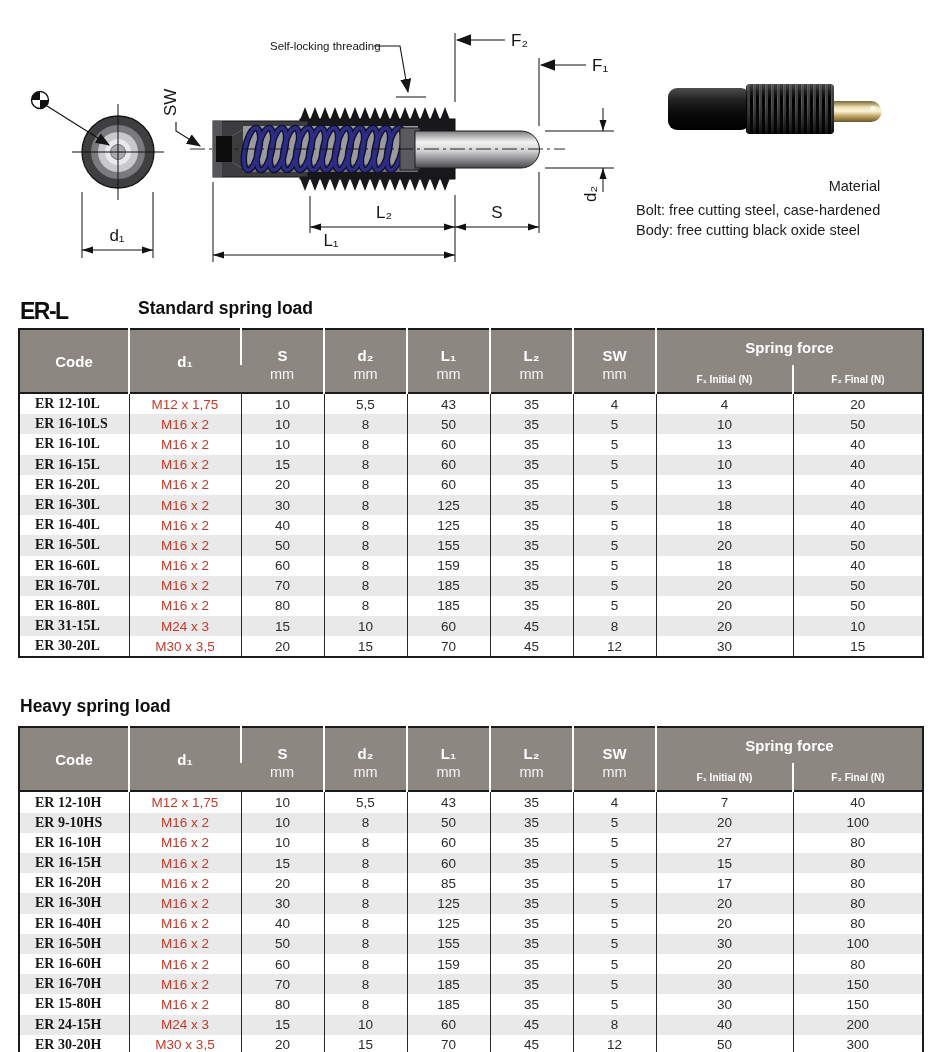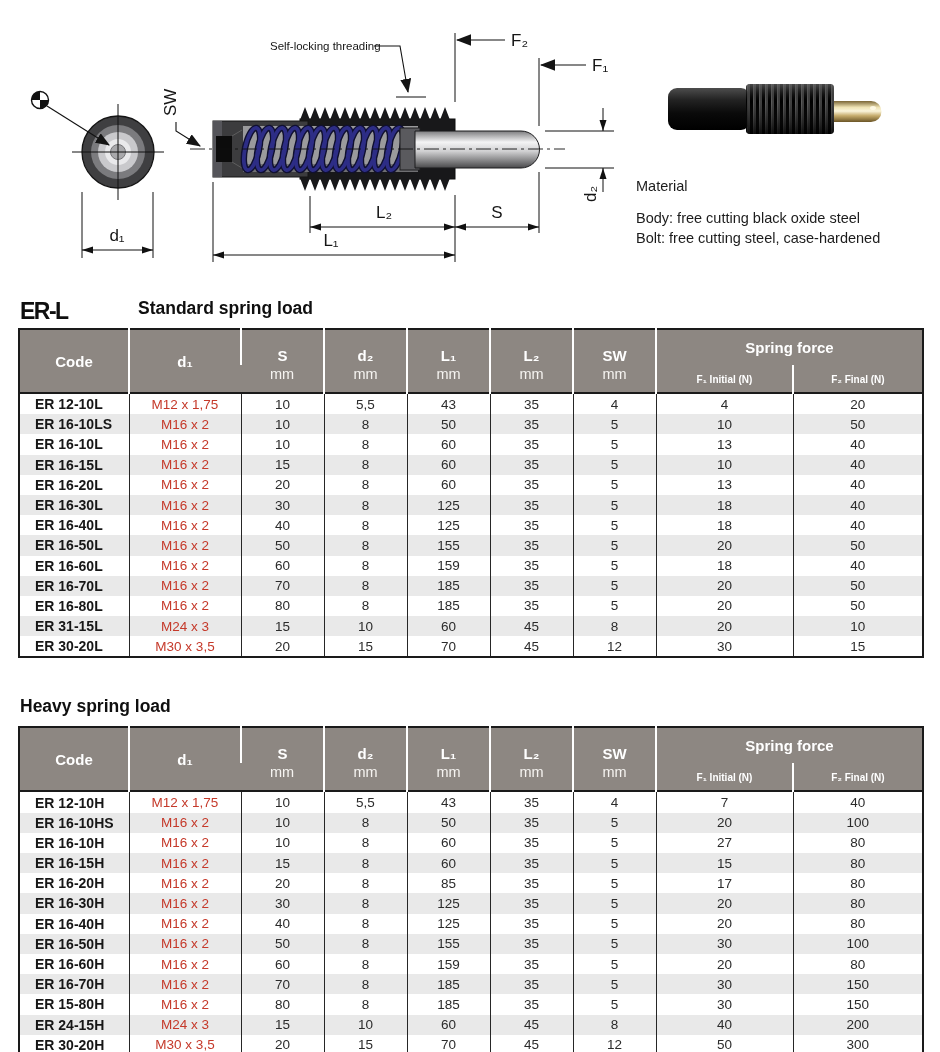--- a/index.html
+++ b/index.html
@@ -3,42 +3,42 @@
 <meta charset="utf-8">
 <style>
   html,body { margin:0; padding:0; background:#ffffff; }
   body { font-family:"Liberation Sans","DejaVu Sans",sans-serif; color:#1e1e1e; }
   #page { position:relative; width:940px; height:1052px; background:#fff; overflow:hidden; }
 
   
   .drawing { position:relative; width:940px; height:278px; }
   .drawing svg { position:absolute; left:0; top:0; }
   .material { position:absolute; left:636px; top:176px; font-size:14.5px; line-height:20px; color:#1c1c1c; }
-  .material .m-title { margin-bottom:12px; }
+  .material .m-title { margin-bottom:4px;text-align:right; }
 
   
   .sec-head { display:flex; align-items:flex-end; margin:8px 0 5px 20px; height:37px; }
   .sec-title { font-size:23px; font-weight:bold; letter-spacing:-1.5px; line-height:1; width:118px; color:#0f0f0f; }
   .sec-sub { font-size:17.5px; font-weight:bold; padding-bottom:4px; color:#0f0f0f; }
 
   
   table.spec { width:904px; margin:0 0 0 18px; border-collapse:collapse; border:2px solid var(--border-dark,#1a1a1a); table-layout:fixed; }
   table.spec thead { border-bottom:2px solid var(--border-dark,#1a1a1a); }
   table.spec th { background:var(--header-bg,#8d8782); color:#ffffff; font-weight:bold; font-size:15px;
                   border:none; border-left:2px solid #ffffff; padding:0; vertical-align:middle; }
   table.spec th:first-child { border-left:none; }
   table.spec tr.h-top th { height:34px; vertical-align:bottom; padding-bottom:1px; }
   table.spec tr.h-top th[rowspan] { vertical-align:middle; padding-bottom:0; height:auto; }
   table.spec tr.h-top th.sf { vertical-align:middle; }
   table.spec tr.h-bot th { height:26px; vertical-align:top; padding-top:1px; }
   table.spec tr.h-bot th.mm { font-weight:normal; font-size:14.5px; color:#f6f4f1; }
   table.spec tr.h-bot th.sub { font-size:10px; vertical-align:middle; }
   table.spec td { border:none; border-left:1px solid #262626; font-size:13.5px; text-align:center;
                   height:18.2px; padding:1px 2px; color:#2b2b2b; }
-  table.spec td:first-child { border-left:none; }
+  table.spec td:first-child { border-left:none;font-family:Liberation Serif, serif; }
   table.spec tbody tr:nth-child(even) { background:var(--row-stripe,#e9e9e9); }
   table.spec td.col-code { font-weight:bold; text-align:left; padding-left:15px; color:#161616; font-size:14px; }
   table.spec td.col-d1 { color:var(--thread-red,#c5392a); }
 
   .dim-text { font-size:17px; fill:#161616; }
   .note-text { font-size:11.5px; fill:#161616; }
 </style>
 </head>
 <body>
 
@@ -202,22 +202,22 @@
         <rect x="668" y="88" width="82" height="42" rx="9" fill="url(#photoBody)"></rect>
         <rect x="746" y="84" width="88" height="50" rx="4" fill="url(#thrPat)"></rect>
         <rect x="746" y="84" width="88" height="50" rx="4" fill="url(#threadShade)"></rect>
         <path d="M834 101 L871 101 A10.5 10.5 0 0 1 871 122 L834 122 Z" fill="url(#brassGrad)"></path>
         <ellipse cx="873" cy="108" rx="3" ry="2" fill="#fffbe8" opacity="0.9"></ellipse>
       </g>
     </svg>
 
     <div class="material">
       <div class="m-title">Material</div>
+      <div>Bolt: free cutting steel, case-hardened</div>
       <div>Body: free cutting black oxide steel</div>
-      <div>Bolt: free cutting steel, case-hardened</div>
     </div>
   </div>
 
   <div class="sec-head">
     <div class="sec-title">ER-L</div>
     <div class="sec-sub">Standard spring load</div>
   </div>
 
   <table class="spec">
     <colgroup>
@@ -442,21 +442,21 @@
           <td class="col-d1">M12 x 1,75</td>
           <td>10</td>
           <td>5,5</td>
           <td>43</td>
           <td>35</td>
           <td>4</td>
           <td>7</td>
           <td>40</td>
         </tr>
         <tr>
-          <td class="col-code">ER 16-10HS</td>
+          <td class="col-code">ER 9-10HS</td>
           <td class="col-d1">M16 x 2</td>
           <td>10</td>
           <td>8</td>
           <td>50</td>
           <td>35</td>
           <td>5</td>
           <td>20</td>
           <td>100</td>
         </tr>
         <tr>

